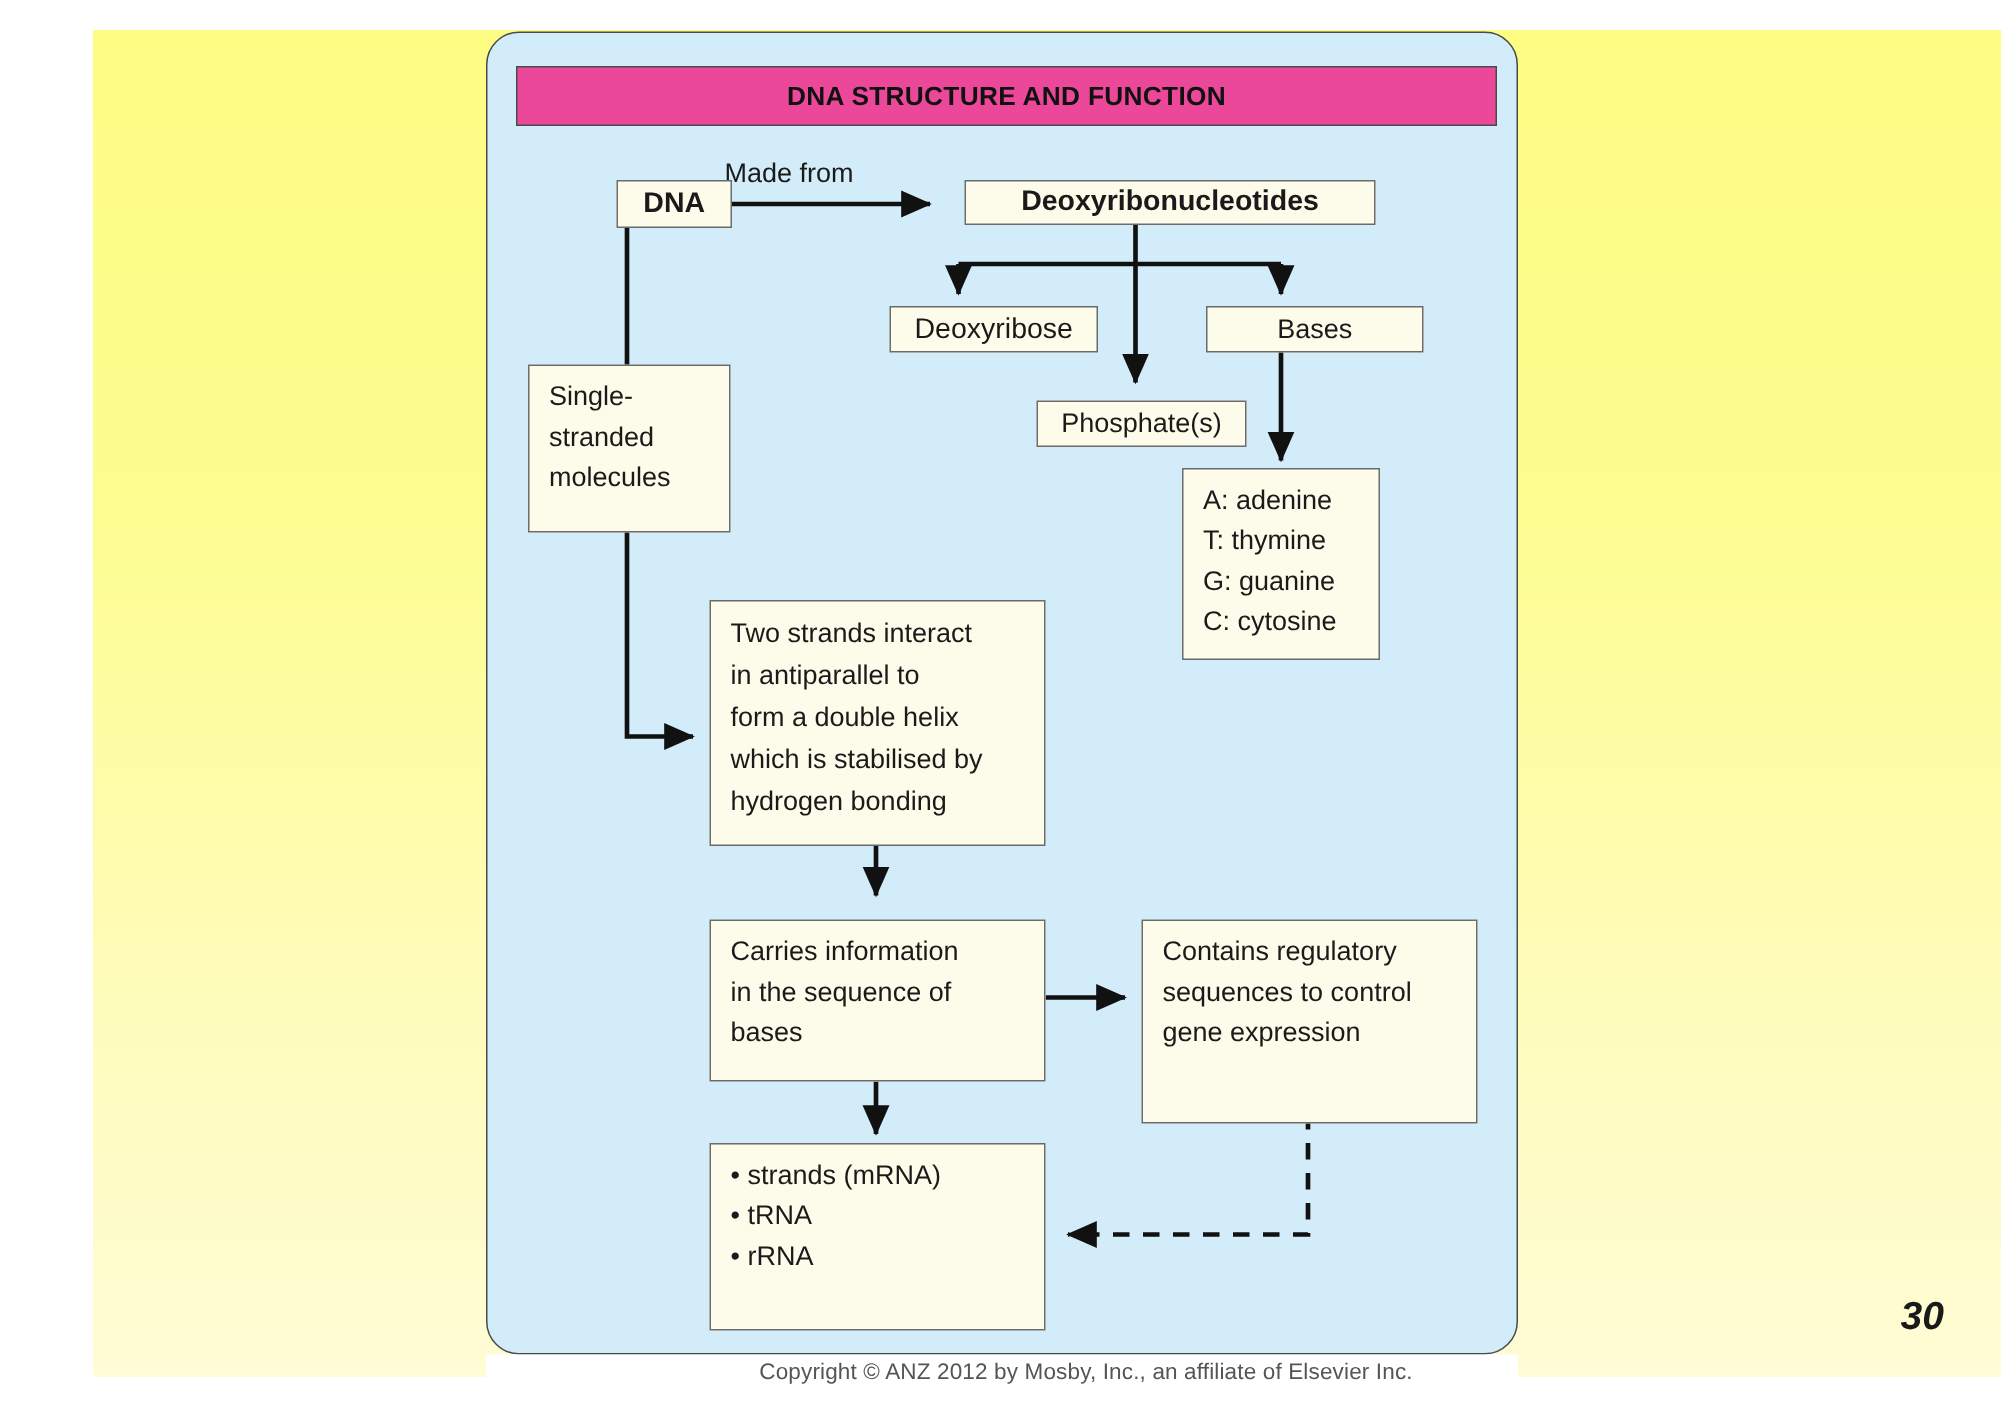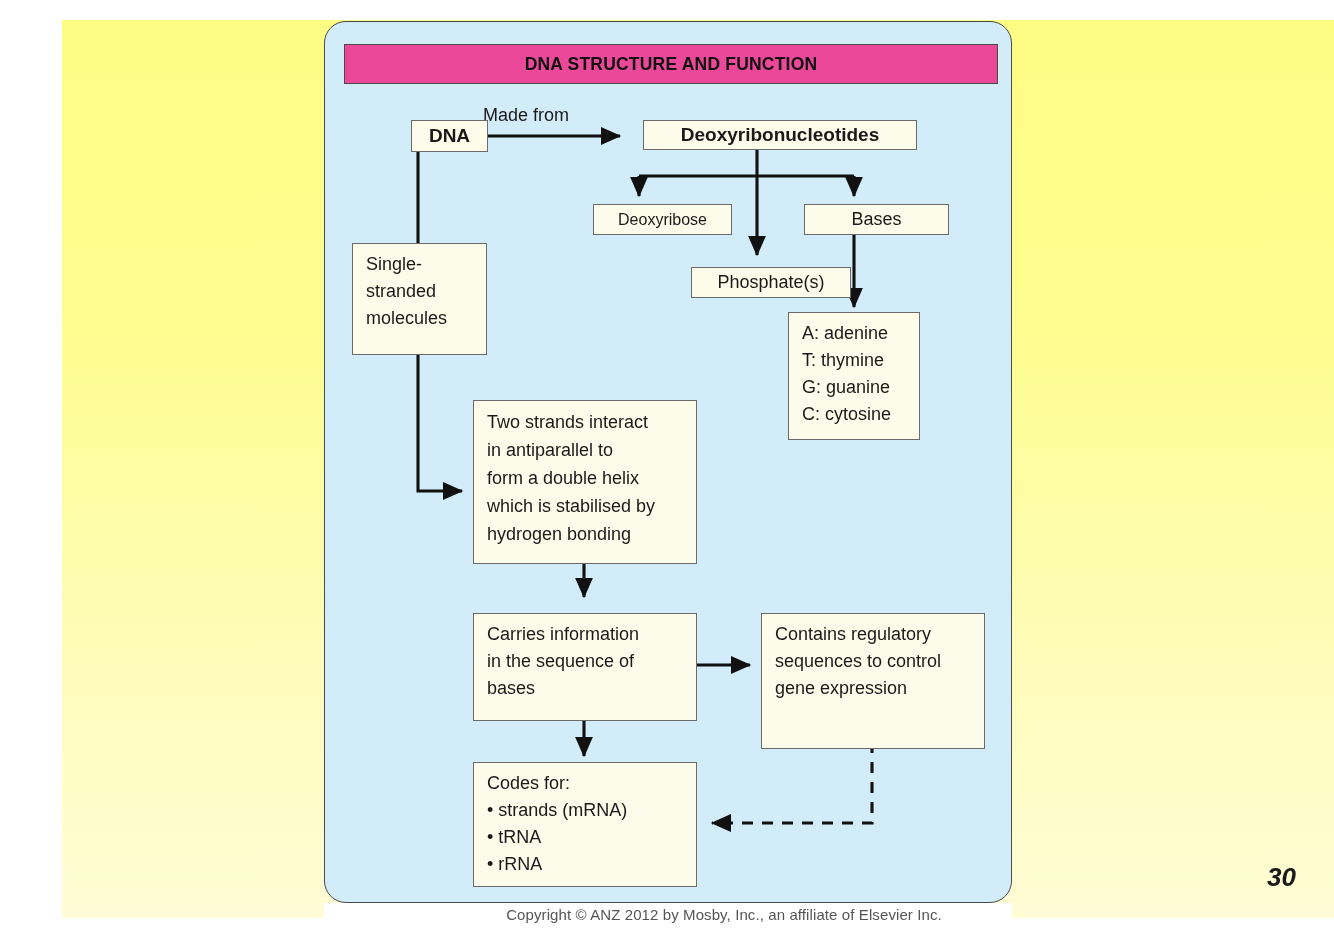--- a/index.html
+++ b/index.html
@@ -191,25 +191,25 @@
   <div class="edge-label" style="left:483px; top:105px;">Made from</div>
 
   <div class="node center fs-bold" style="left:388px; top:120px; width:77px; height:32px; font-size:19px;">
     <span class="txt">DNA</span>
   </div>
 
   <div class="node center fs-bold" style="left:620px; top:120px; width:274px; height:30px; font-size:19px;">
     <span class="txt">Deoxyribonucleotides</span>
   </div>
 
-  <div class="node center" style="left:570px; top:204px; width:139px; height:31px; font-size:16px;">
+  <div class="node center" style="left:570px; top:204px; width:139px; height:31px; font-size:19px;">
     <span class="txt">Deoxyribose</span>
   </div>
 
-  <div class="node center" style="left:668px; top:267px; width:160px; height:31px; font-size:18px;">
+  <div class="node center" style="left:668px; top:267px; width:140px; height:31px; font-size:18px;">
     <span class="txt">Phosphate(s)</span>
   </div>
 
   <div class="node center" style="left:781px; top:204px; width:145px; height:31px; font-size:18px;">
     <span class="txt">Bases</span>
   </div>
 
   <div class="node topleft" style="left:788px; top:312px; width:132px; height:128px; font-size:18px; line-height:27px;">
     <span class="txt">A: adenine
 T: thymine
@@ -237,21 +237,20 @@
 bases</span>
   </div>
 
   <div class="node topleft" style="left:761px; top:613px; width:224px; height:136px; font-size:18px; line-height:27px;">
     <span class="txt">Contains regulatory
 sequences to control
 gene expression</span>
   </div>
 
   <div class="node topleft" style="left:473px; top:762px; width:224px; height:125px; font-size:18px; line-height:27px;">
-    <span class="txt">Codes for:</span>
     <span class="txt">• strands (mRNA)</span>
     <span class="txt">• tRNA</span>
     <span class="txt">• rRNA</span>
   </div>
 
   <div id="copyright-strip"></div>
   <div id="copyright-text">Copyright © ANZ 2012 by Mosby, Inc., an affiliate of Elsevier Inc.</div>
 
   <div id="page-number">30</div>
 

